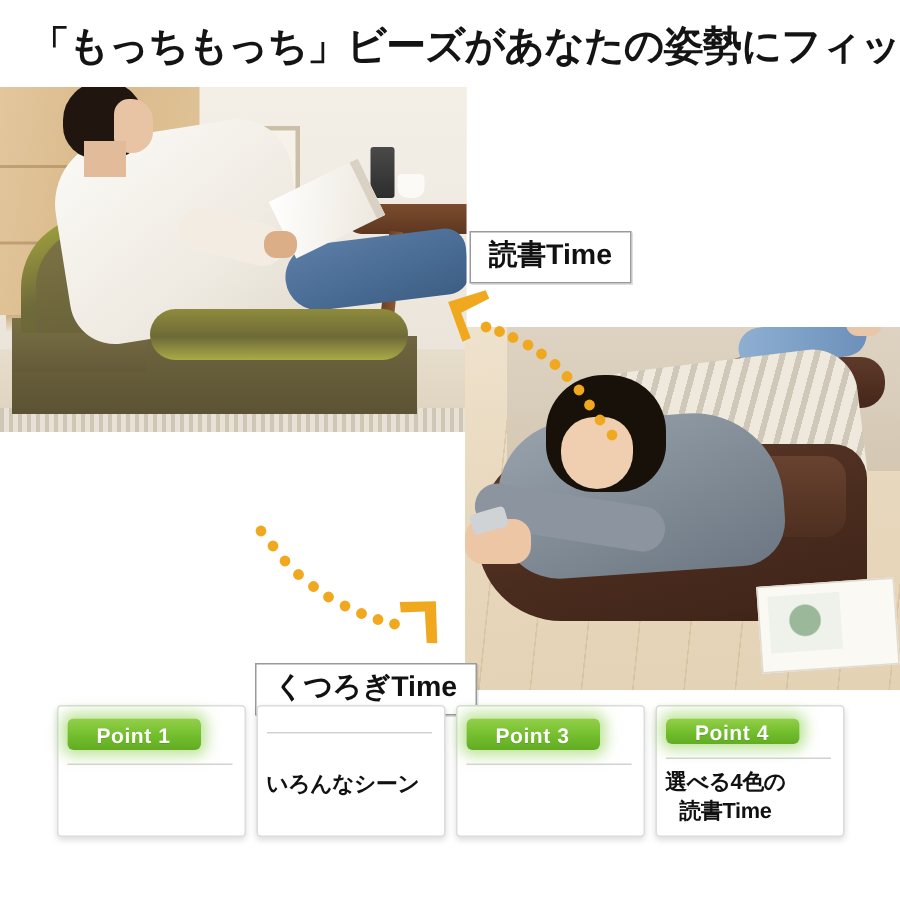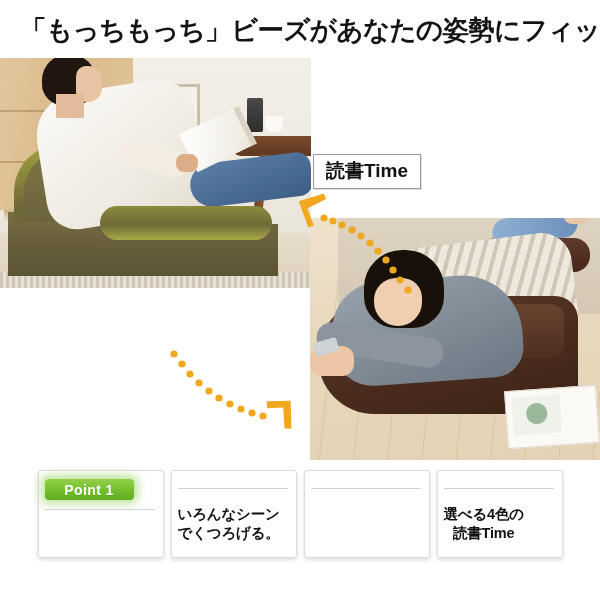--- a/index.html
+++ b/index.html
@@ -439,44 +439,46 @@
         <circle cx="51" cy="48" r="3.6"></circle>
       <circle cx="62" cy="54" r="3.6"></circle>
         <circle cx="73" cy="59" r="3.6"></circle>
       <circle cx="84" cy="63" r="3.6"></circle>
         <circle cx="95" cy="66" r="3.6"></circle>
     </g>
     <path d="M100 50 L124 52 L122 80 L115 79 L116 58 L100 57 Z" fill="#f0a81e" transform="rotate(-6 112 65)"></path>
   </svg>
 
   <div class="callout callout-reading">読書Time</div>
+  <div class="callout callout-relax">くつろぎTime</div>
 </div>
 
 <div class="points">
 
   <div class="point-box">
     <div class="point-badge">Point 1</div>
     <div class="point-rule"></div>
   </div>
 
   <div class="point-box">
     <div class="point-rule"></div>
     <div class="point-text">
       <div>
         <span>いろんなシーン</span>
-        <span>でくつろげる。</span>
       </div>
     </div>
   </div>
 
   <div class="point-box">
+    <div class="point-badge">Point 3</div>
     <div class="point-rule"></div>
   </div>
 
   <div class="point-box">
+    <div class="point-badge">Point 4</div>
     <div class="point-rule"></div>
     <div class="point-text">
       <div>
         <span>選べる4色の</span>
         <span>読書Time</span>
       </div>
     </div>
   </div>
 
 </div>

